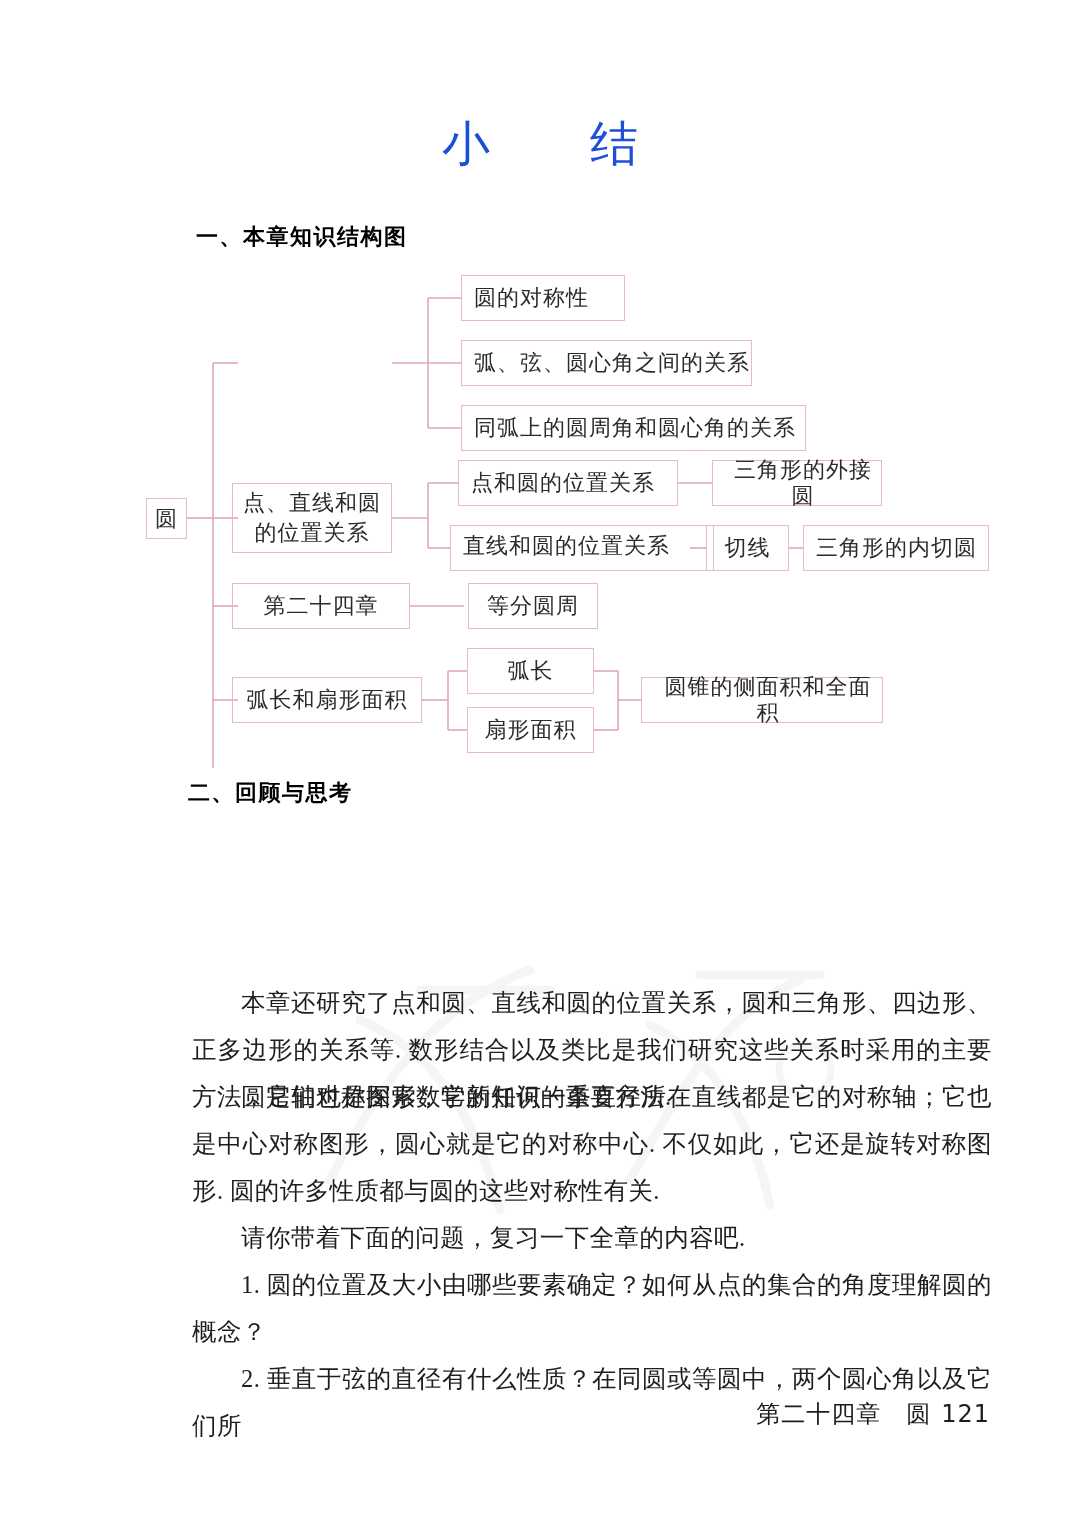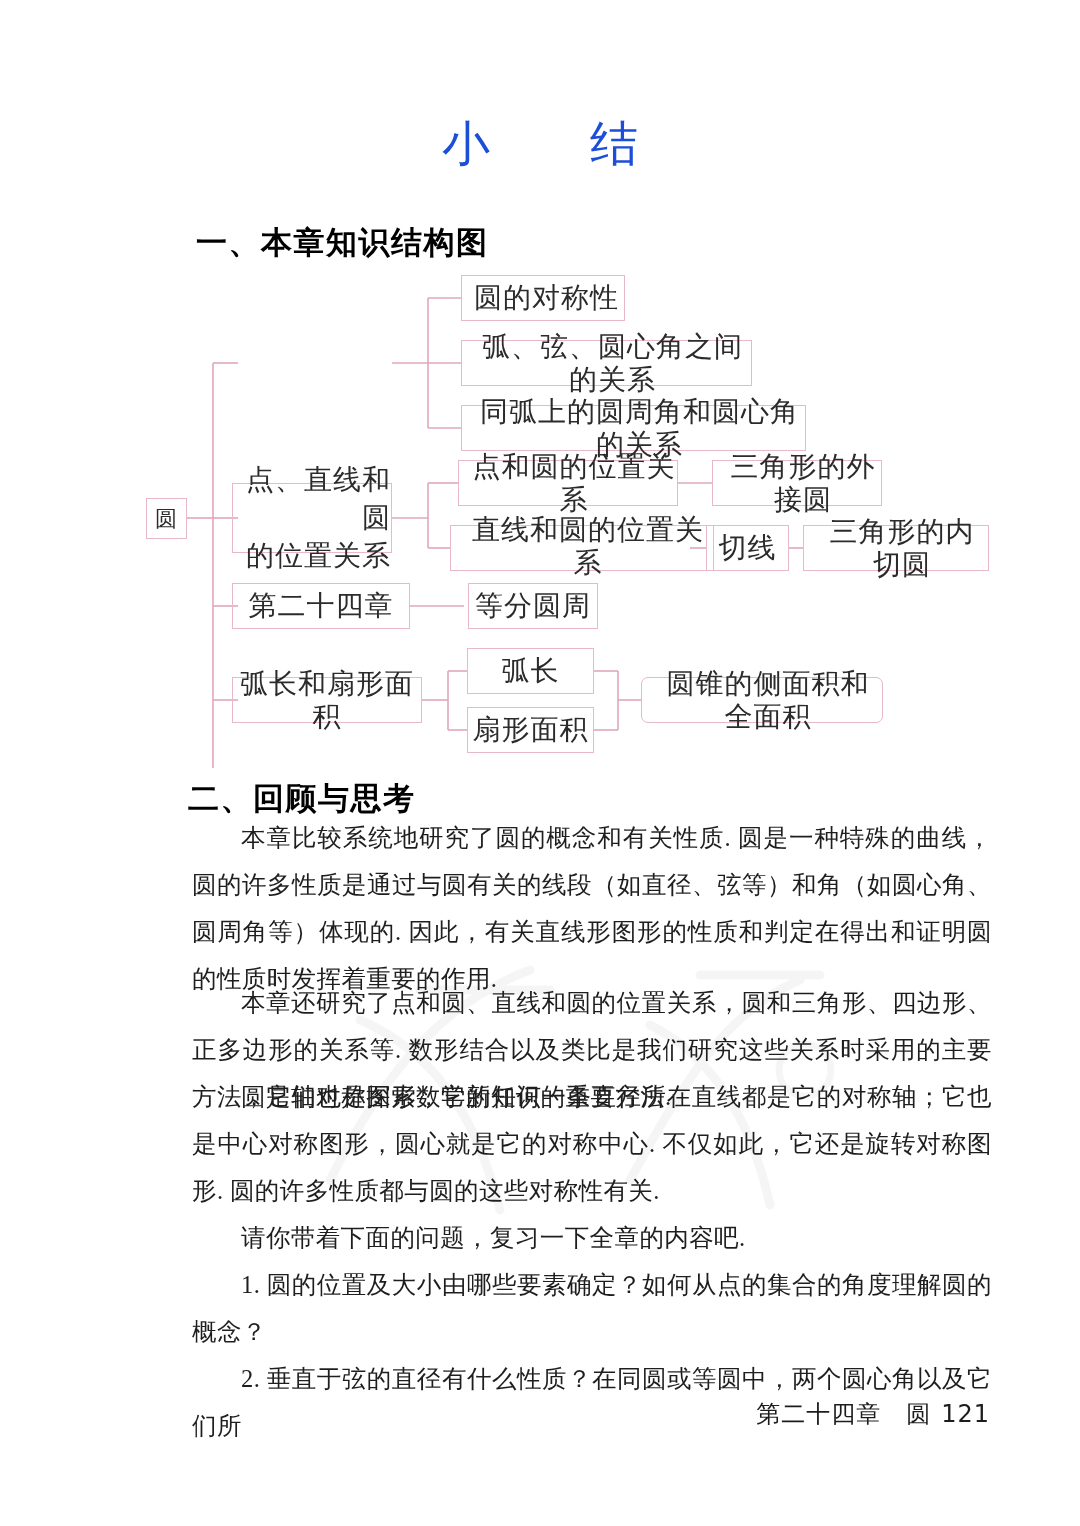--- a/index.html
+++ b/index.html
@@ -46,21 +46,21 @@
     font-size: 48px;
     letter-spacing: 26px;
     text-indent: 26px;
     font-family: "Liberation Serif", "DejaVu Serif", serif;
     color: #1d4ed8;
   }
 
   
   .sec-heading {
     position: absolute;
-    font-size: 31px;
+    font-size: 22px;
     font-weight: bold;
     letter-spacing: 1.5px;
     color: #000;
     font-family: "DejaVu Sans", "Liberation Sans", sans-serif;
     white-space: nowrap;
   }
   #sec1 { left: 196px; top: 222px; }
   #sec2 { left: 188px; top: 778px; }
 
   
@@ -77,21 +77,21 @@
     width: 1080px; height: 500px;
   }
   .node {
     position: absolute;
     box-sizing: border-box;
     border: 1.4px solid #e8b9c6;
     background: rgba(255,255,255,0.0);
     display: flex;
     align-items: center;
     justify-content: center;
-    font-size: 28px;
+    font-size: 22px;
     line-height: 1.18;
     color: #2b2b2b;
     text-align: center;
     font-family: "Liberation Serif", "DejaVu Serif", serif;
     letter-spacing: 1px;
     white-space: pre-line;
   }
   .node.left-al { justify-content: flex-start; padding-left: 12px; }
 
   
@@ -191,42 +191,39 @@
         <path d="M618 432 H 641"></path>
       </g>
     </svg>
 
     <div class="node" style="left:146px; top:230px; width:41px; height:41px; font-size:22px;">圆</div>
 
     <div class="node left-al" style="left:461px; top:7px; width:164px; height:46px;">圆的对称性</div>
     <div class="node left-al" style="left:461px; top:72px; width:291px; height:46px;">弧、弦、圆心角之间的关系</div>
     <div class="node left-al" style="left:461px; top:137px; width:345px; height:46px;">同弧上的圆周角和圆心角的关系</div>
 
-    <div class="node" style="left:232px; top:215px; width:160px; height:70px; line-height:1.35;text-align:right;">点、直线和圆
+    <div class="node" style="left:232px; top:215px; width:160px; height:70px; line-height:1.35;">点、直线和圆
 的位置关系</div>
     <div class="node left-al" style="left:458px; top:192px; width:220px; height:46px;">点和圆的位置关系</div>
     <div class="node left-al" style="left:712px; top:192px; width:170px; height:46px;">三角形的外接圆</div>
     <div class="node left-al" style="left:450px; top:257px; width:264px; height:46px;font-family:Liberation Mono, monospace;">直线和圆的位置关系</div>
     <div class="node" style="left:706px; top:257px; width:83px; height:46px;">切线</div>
     <div class="node left-al" style="left:803px; top:257px; width:186px; height:46px;">三角形的内切圆</div>
 
     <div class="node" style="left:232px; top:315px; width:178px; height:46px;">第二十四章</div>
     <div class="node" style="left:468px; top:315px; width:130px; height:46px;">等分圆周</div>
 
     <div class="node" style="left:232px; top:409px; width:190px; height:46px;">弧长和扇形面积</div>
     <div class="node" style="left:467px; top:380px; width:127px; height:46px;">弧长</div>
     <div class="node" style="left:467px; top:439px; width:127px; height:46px;">扇形面积</div>
-    <div class="node left-al" style="left:641px; top:409px; width:242px; height:46px;border-radius:7px;">圆锥的侧面积和全面积</div>
+    <div class="node left-al" style="left:641px; top:409px; width:242px; height:46px;">圆锥的侧面积和全面积</div>
   </div>
 
   <div class="sec-heading" id="sec2">二、回顾与思考</div>
 
-  <div class="body-text" style="top:814px;">
-    <p>本章比较系统地研究了圆的概念和有关性质. 圆是一种特殊的曲线，圆的许多性质是通过与圆有关的线段（如直径、弦等）和角（如圆心角、圆周角等）体现的. 因此，有关直线形图形的性质和判定在得出和证明圆的性质时发挥着重要的作用.</p>
-  </div>
 
   <div class="body-text" style="top:979px;">
     <p>本章还研究了点和圆、直线和圆的位置关系，圆和三角形、四边形、正多边形的关系等. 数形结合以及类比是我们研究这些关系时采用的主要方法，它们也是探索数学新知识的重要方法.</p>
   </div>
 
   <div class="body-text" style="top:1073px;">
     <p>圆是轴对称图形，它的任何一条直径所在直线都是它的对称轴；它也是中心对称图形，圆心就是它的对称中心. 不仅如此，它还是旋转对称图形. 圆的许多性质都与圆的这些对称性有关.</p>
   </div>
 
   <div class="body-text" style="top:1214px;">

